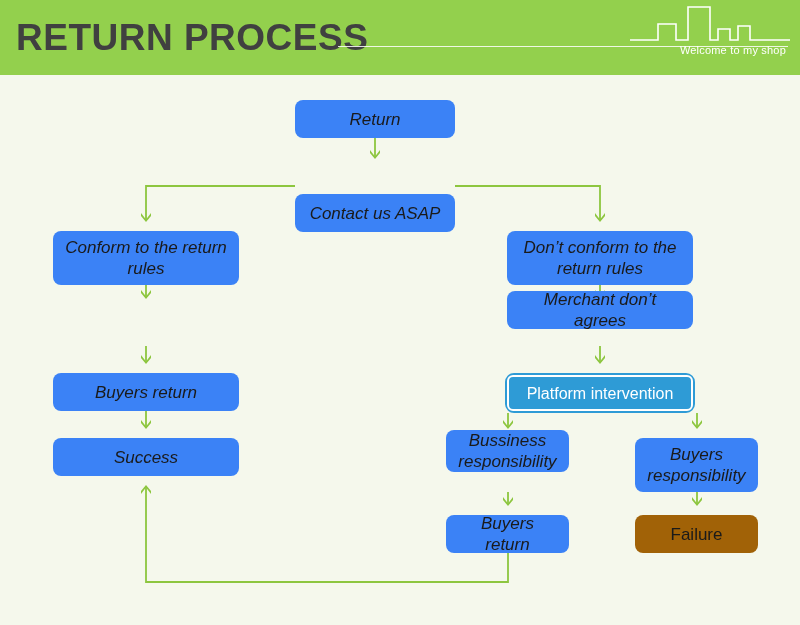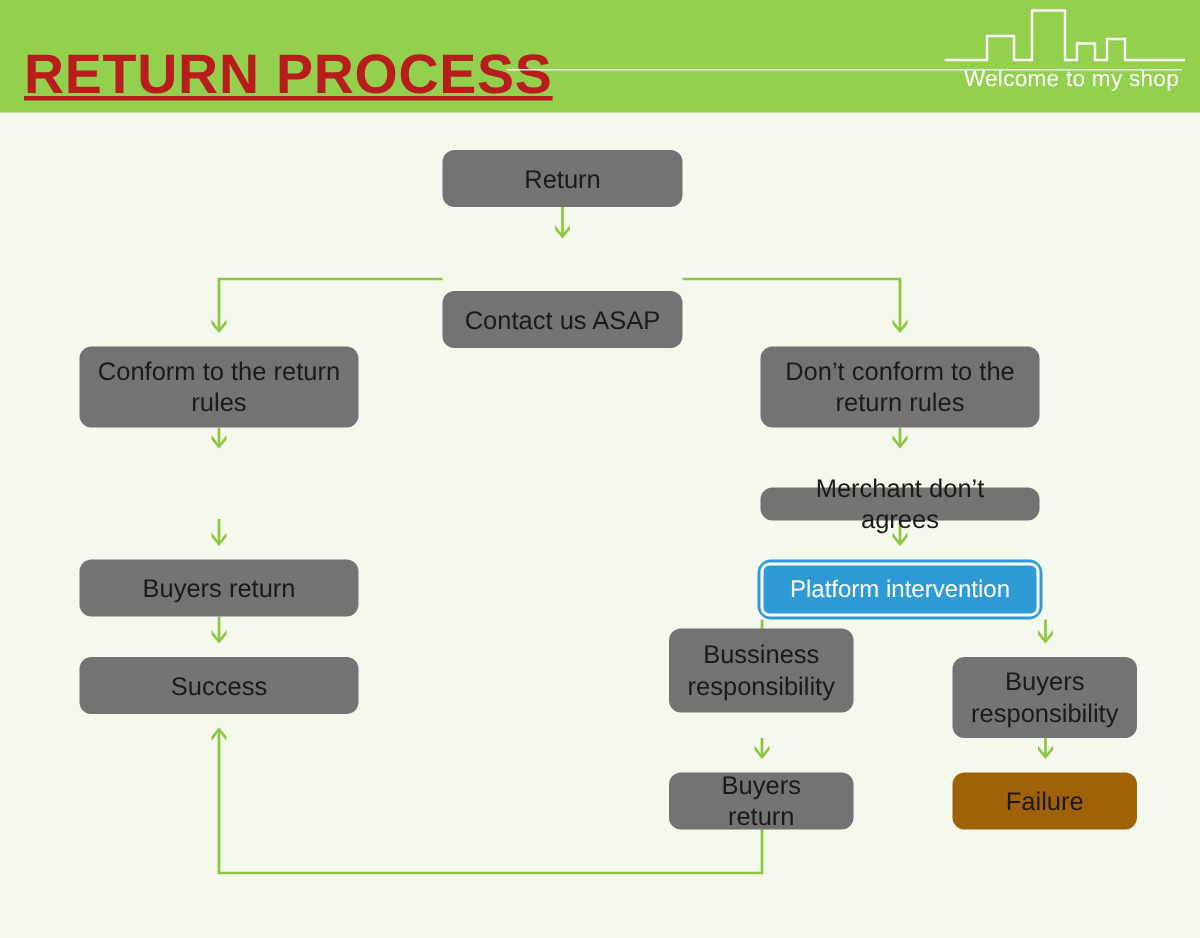--- a/index.html
+++ b/index.html
@@ -21,49 +21,48 @@
     left: 0;
     top: 0;
     width: 800px;
     height: 75px;
     background: #93d04d;
     overflow: hidden;
   }
   #header-title {
     position: absolute;
     left: 16px;
-    top: 24px;
+    top: 12px;
     font-size: 37px;
     font-weight: bold;
-    color: #b91c1c;
+    color: #404040;
     letter-spacing: 0.5px;
     line-height: 52px;
     white-space: nowrap;
-    text-decoration: underline;
   }
   #header-rule {
     position: absolute;
     left: 338px;
     top: 46px;
     width: 450px;
     height: 1px;
     background: rgba(255,255,255,0.85);
   }
   #skyline {
     position: absolute;
     right: 10px;
     top: 2px;
     width: 160px;
     height: 44px;
   }
   #header-tagline {
     position: absolute;
     right: 14px;
     top: 44px;
-    font-size: 15px;
+    font-size: 11px;
     color: #ffffff;
     white-space: nowrap;
     letter-spacing: 0.2px;
   }
 
   
   #canvas {
     position: absolute;
     left: 0;
     top: 75px;
@@ -83,21 +82,21 @@
     position: absolute;
     box-sizing: border-box;
     border-radius: 8px;
     display: flex;
     align-items: center;
     font-size: 17px;
     color: #1a1a1a;
     line-height: 21px;
     padding: 0 12px;
   }
-  .node.green { background: #737373; }
+  .node.green { background: #3b82f6; font-style: italic; }
   .node.gray  { background: #a16207; }
   .node.center { justify-content: center; text-align: center; }
   .node.left   { justify-content: flex-start; text-align: center; }
 
   .node.blue {
     background: #2e9bd6;
     color: #ffffff;
     border: 2px solid #2e9bd6;
     border-radius: 9px;
     padding: 0;
@@ -182,29 +181,29 @@
   </div>
 
   <div class="node green center" style="left:53px; top:363px; width:186px; height:38px;align-items:center;">
     <span>Success</span>
   </div>
 
   <div class="node green left" style="left:507px; top:156px; width:186px; height:54px;">
     <span>Don’t conform to the return rules</span>
   </div>
 
-  <div class="node green center" style="left:507px; top:250px; width:186px; height:22px;justify-content:flex-end;">
+  <div class="node green center" style="left:507px; top:216px; width:186px; height:38px;justify-content:flex-end;">
     <span>Merchant don’t agrees</span>
   </div>
 
   <div class="node blue" style="left:505px; top:298px; width:190px; height:40px;">
     <span class="inner">Platform intervention</span>
   </div>
 
-  <div class="node green center" style="left:446px; top:344px; width:123px; height:56px;">
+  <div class="node green center" style="left:446px; top:355px; width:123px; height:42px;">
     <span>Bussiness responsibility</span>
   </div>
 
   <div class="node green center" style="left:635px; top:363px; width:123px; height:54px;">
     <span>Buyers responsibility</span>
   </div>
 
   <div class="node green center" style="left:446px; top:440px; width:123px; height:38px;">
     <span>Buyers return</span>
   </div>

